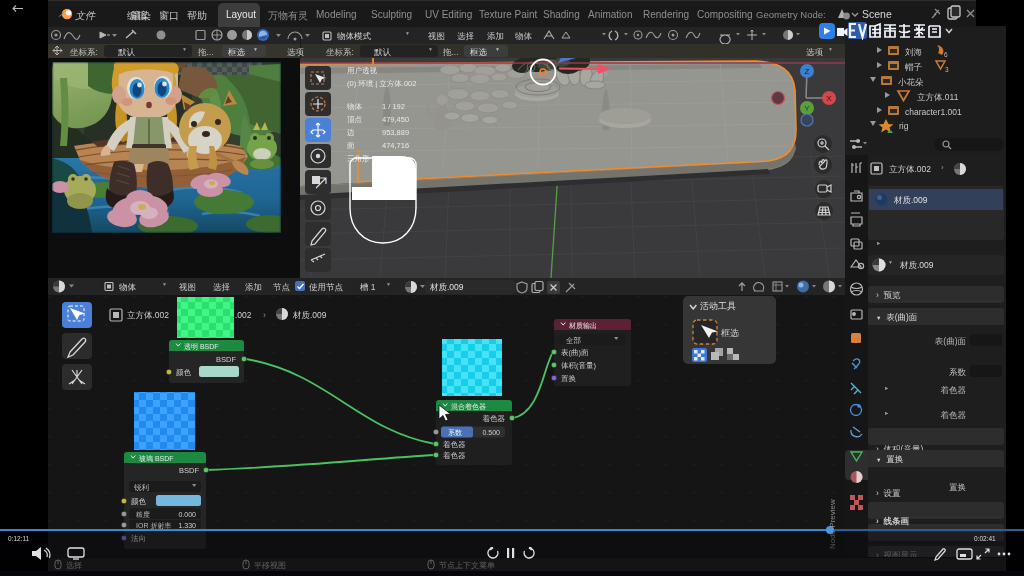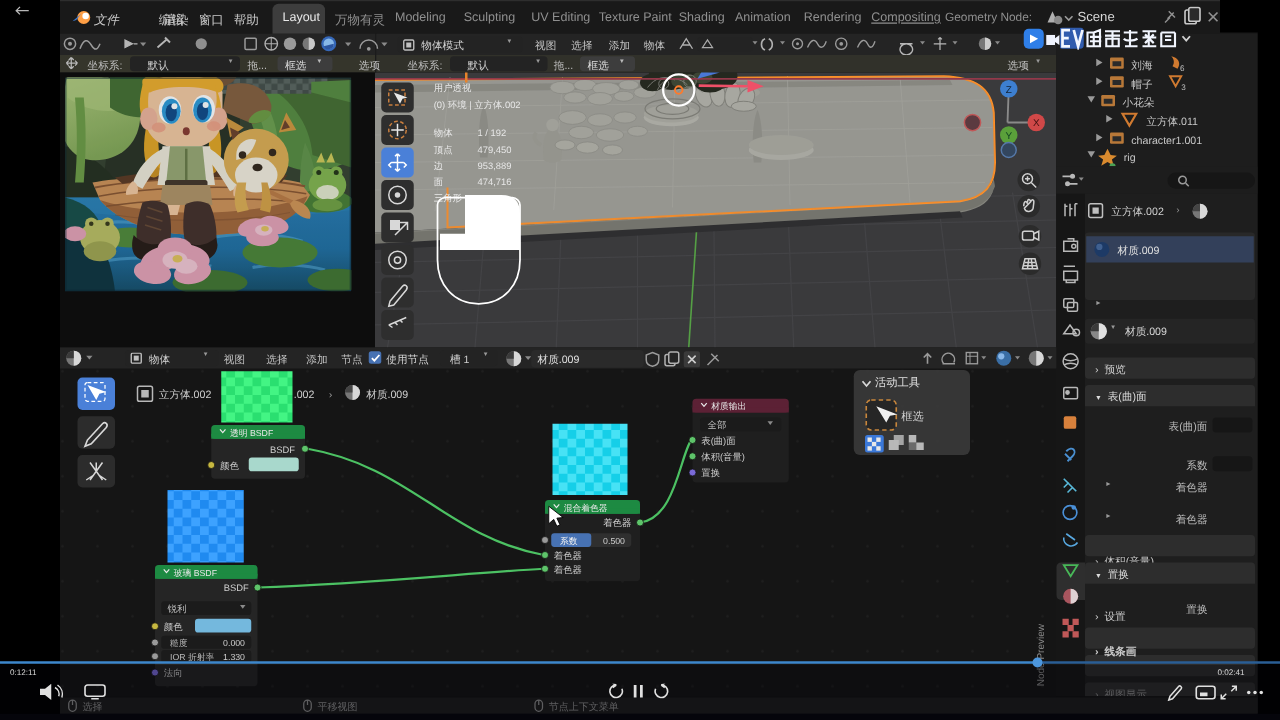--- a/index.html
+++ b/index.html
@@ -28,21 +28,21 @@
   <div class="abs" style="left:218px;top:3px;width:42px;height:24px;background:#3d3d3d;border-radius:5px 5px 0 0;"></div>
   <div class="t" style="left:226px;top:9px;font-size:10px;color:#e8e8e8;">Layout</div>
   <div class="t" style="left:268px;top:9px;font-size:10px;color:#8f8f8f;">万物有灵</div>
   <div class="t" style="left:316px;top:9px;font-size:10px;color:#8f8f8f;">Modeling</div>
   <div class="t" style="left:371px;top:9px;font-size:10px;color:#8f8f8f;">Sculpting</div>
   <div class="t" style="left:425px;top:9px;font-size:10px;color:#8f8f8f;">UV Editing</div>
   <div class="t" style="left:479px;top:9px;font-size:10px;color:#8f8f8f;">Texture Paint</div>
   <div class="t" style="left:543px;top:9px;font-size:10px;color:#8f8f8f;">Shading</div>
   <div class="t" style="left:588px;top:9px;font-size:10px;color:#8f8f8f;">Animation</div>
   <div class="t" style="left:643px;top:9px;font-size:10px;color:#8f8f8f;">Rendering</div>
-  <div class="t" style="left:697px;top:9px;font-size:10px;color:#8f8f8f;text-decoration:underline;">Compositing</div>
+  <div class="t" style="left:697px;top:9px;font-size:10px;color:#8f8f8f;">Compositing</div>
   <div class="t" style="left:756px;top:9px;font-size:9.5px;color:#8f8f8f;">Geometry Node:</div>
   <svg class="abs" style="left:833px;top:5px" width="26" height="17" viewBox="0 0 26 17">
     <path d="M5,13 L9,4 L13,13 Z" fill="#b0b0b0"></path>
       <circle cx="13.5" cy="11" r="3.4" fill="#8a8a8a"></circle>
     <path d="M19,8 l3,3 l3,-3" stroke="#9a9a9a" stroke-width="1.3" fill="none"></path>
   </svg>
   <div class="t" style="left:862px;top:8px;font-size:10.5px;color:#d8d8d8;">Scene</div>
   <div class="abs" style="left:976px;top:0;width:48px;height:26px;background:#000;"></div>
   <svg class="abs" style="left:930px;top:5px" width="46" height="17" viewBox="0 0 46 17">
     <path d="M4,10 l5,-5 m-4,-1 l5,5 m-8,4 l4,-4" stroke="#8f8f8f" stroke-width="1.2" fill="none"></path>

